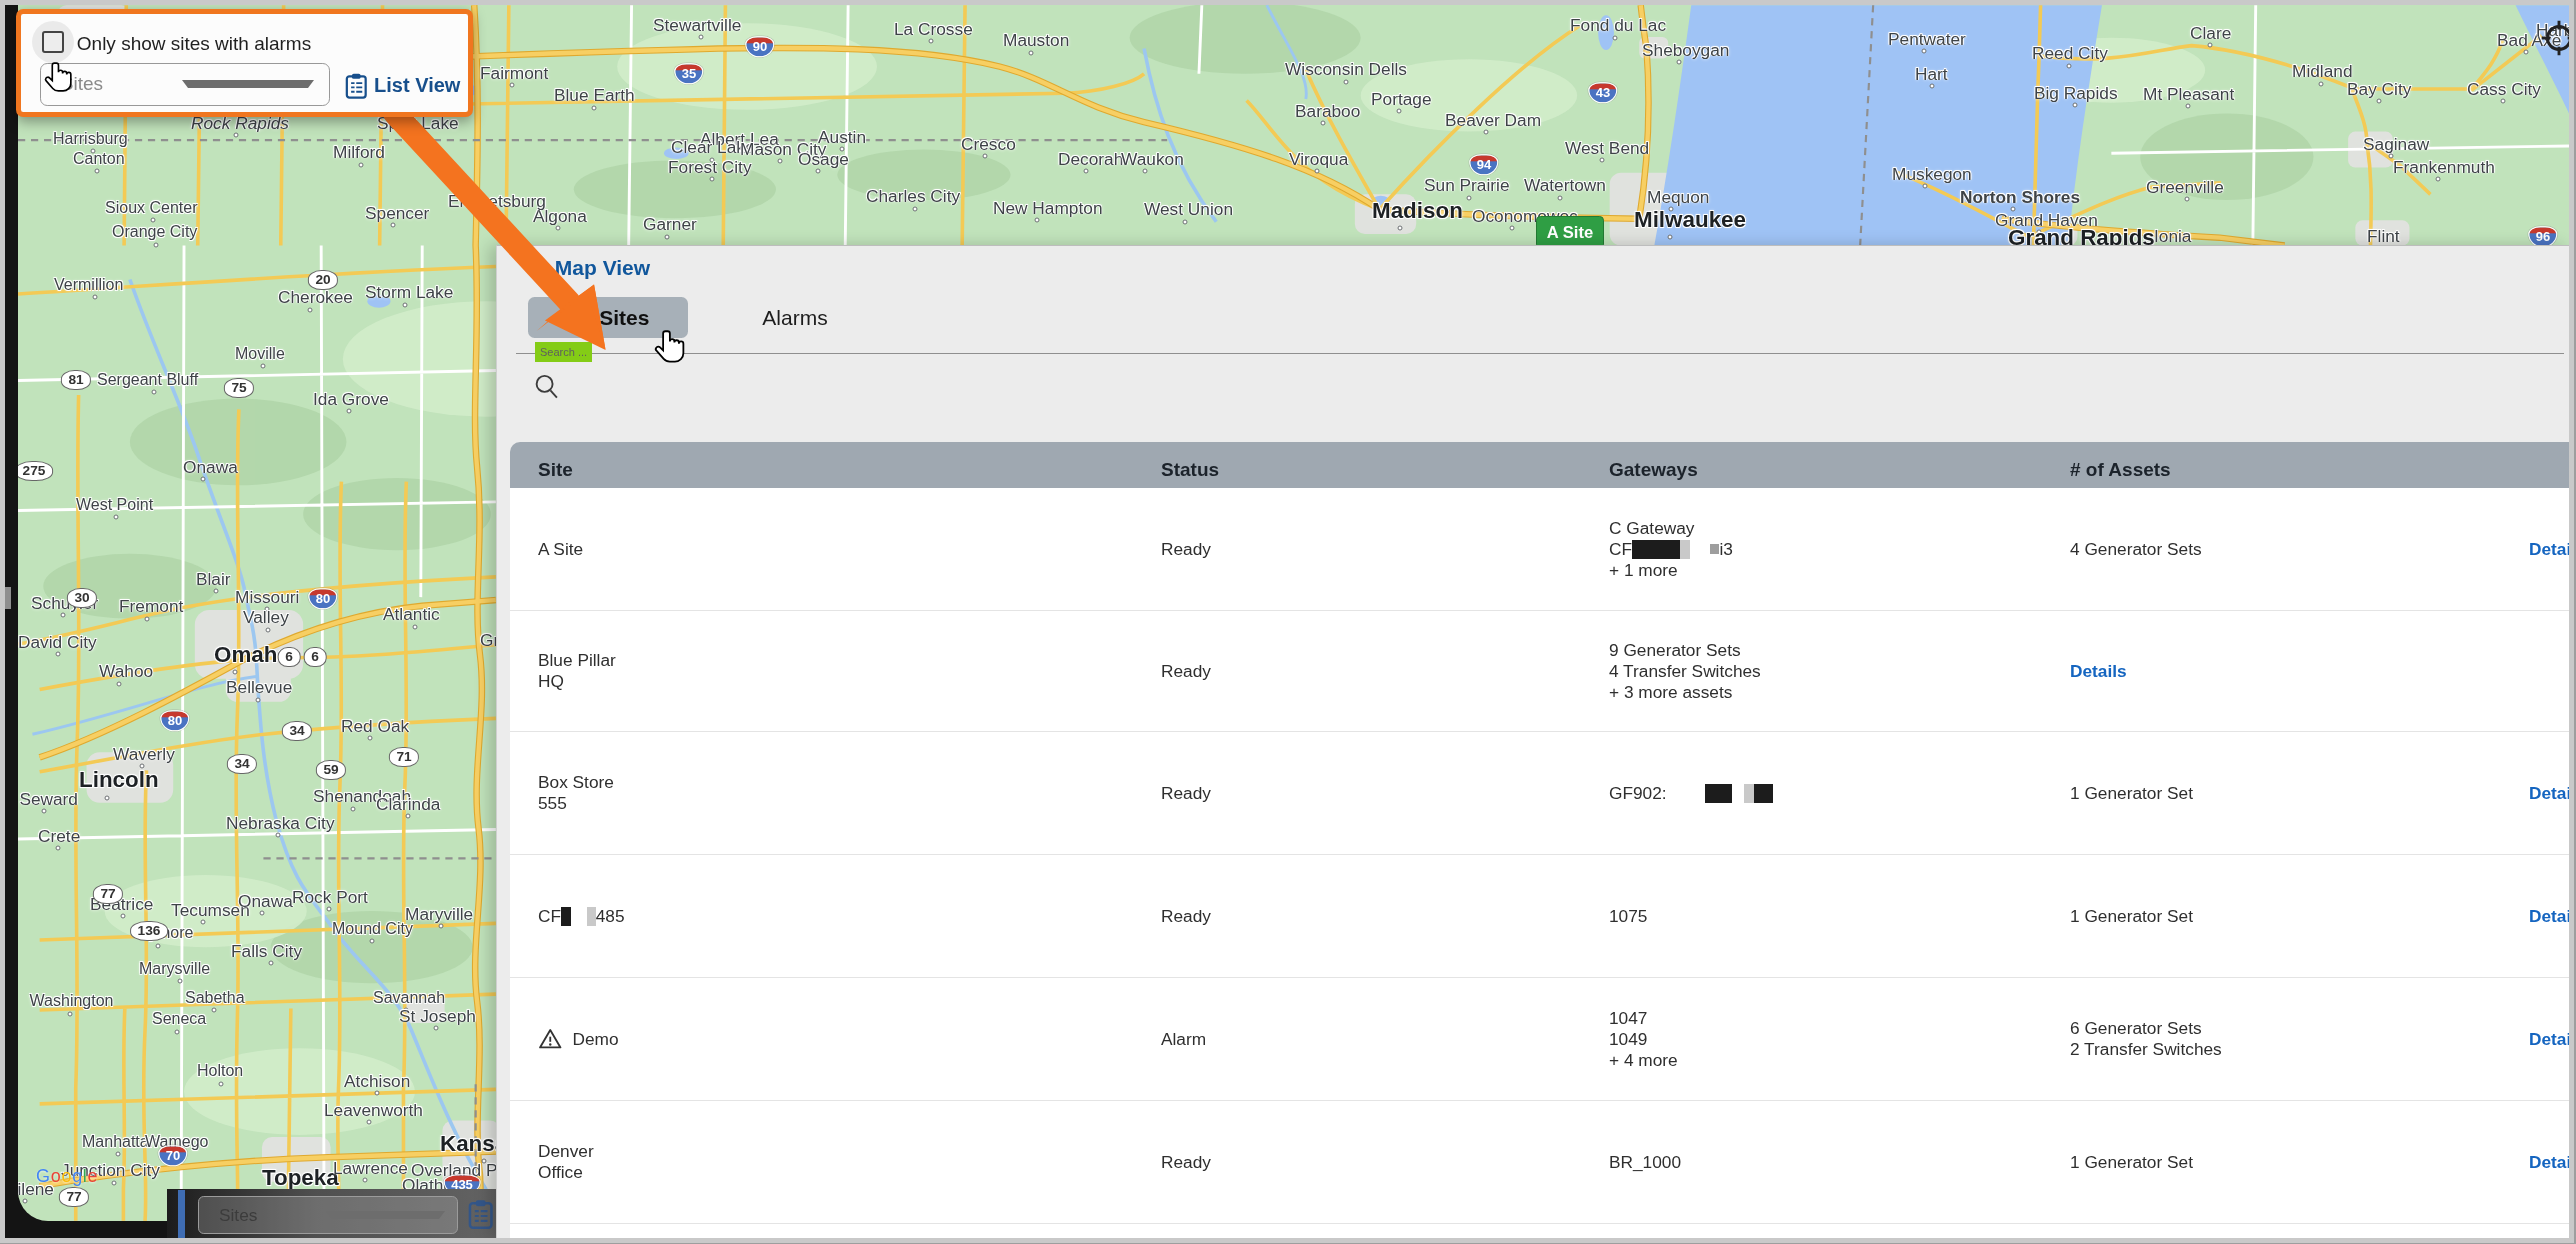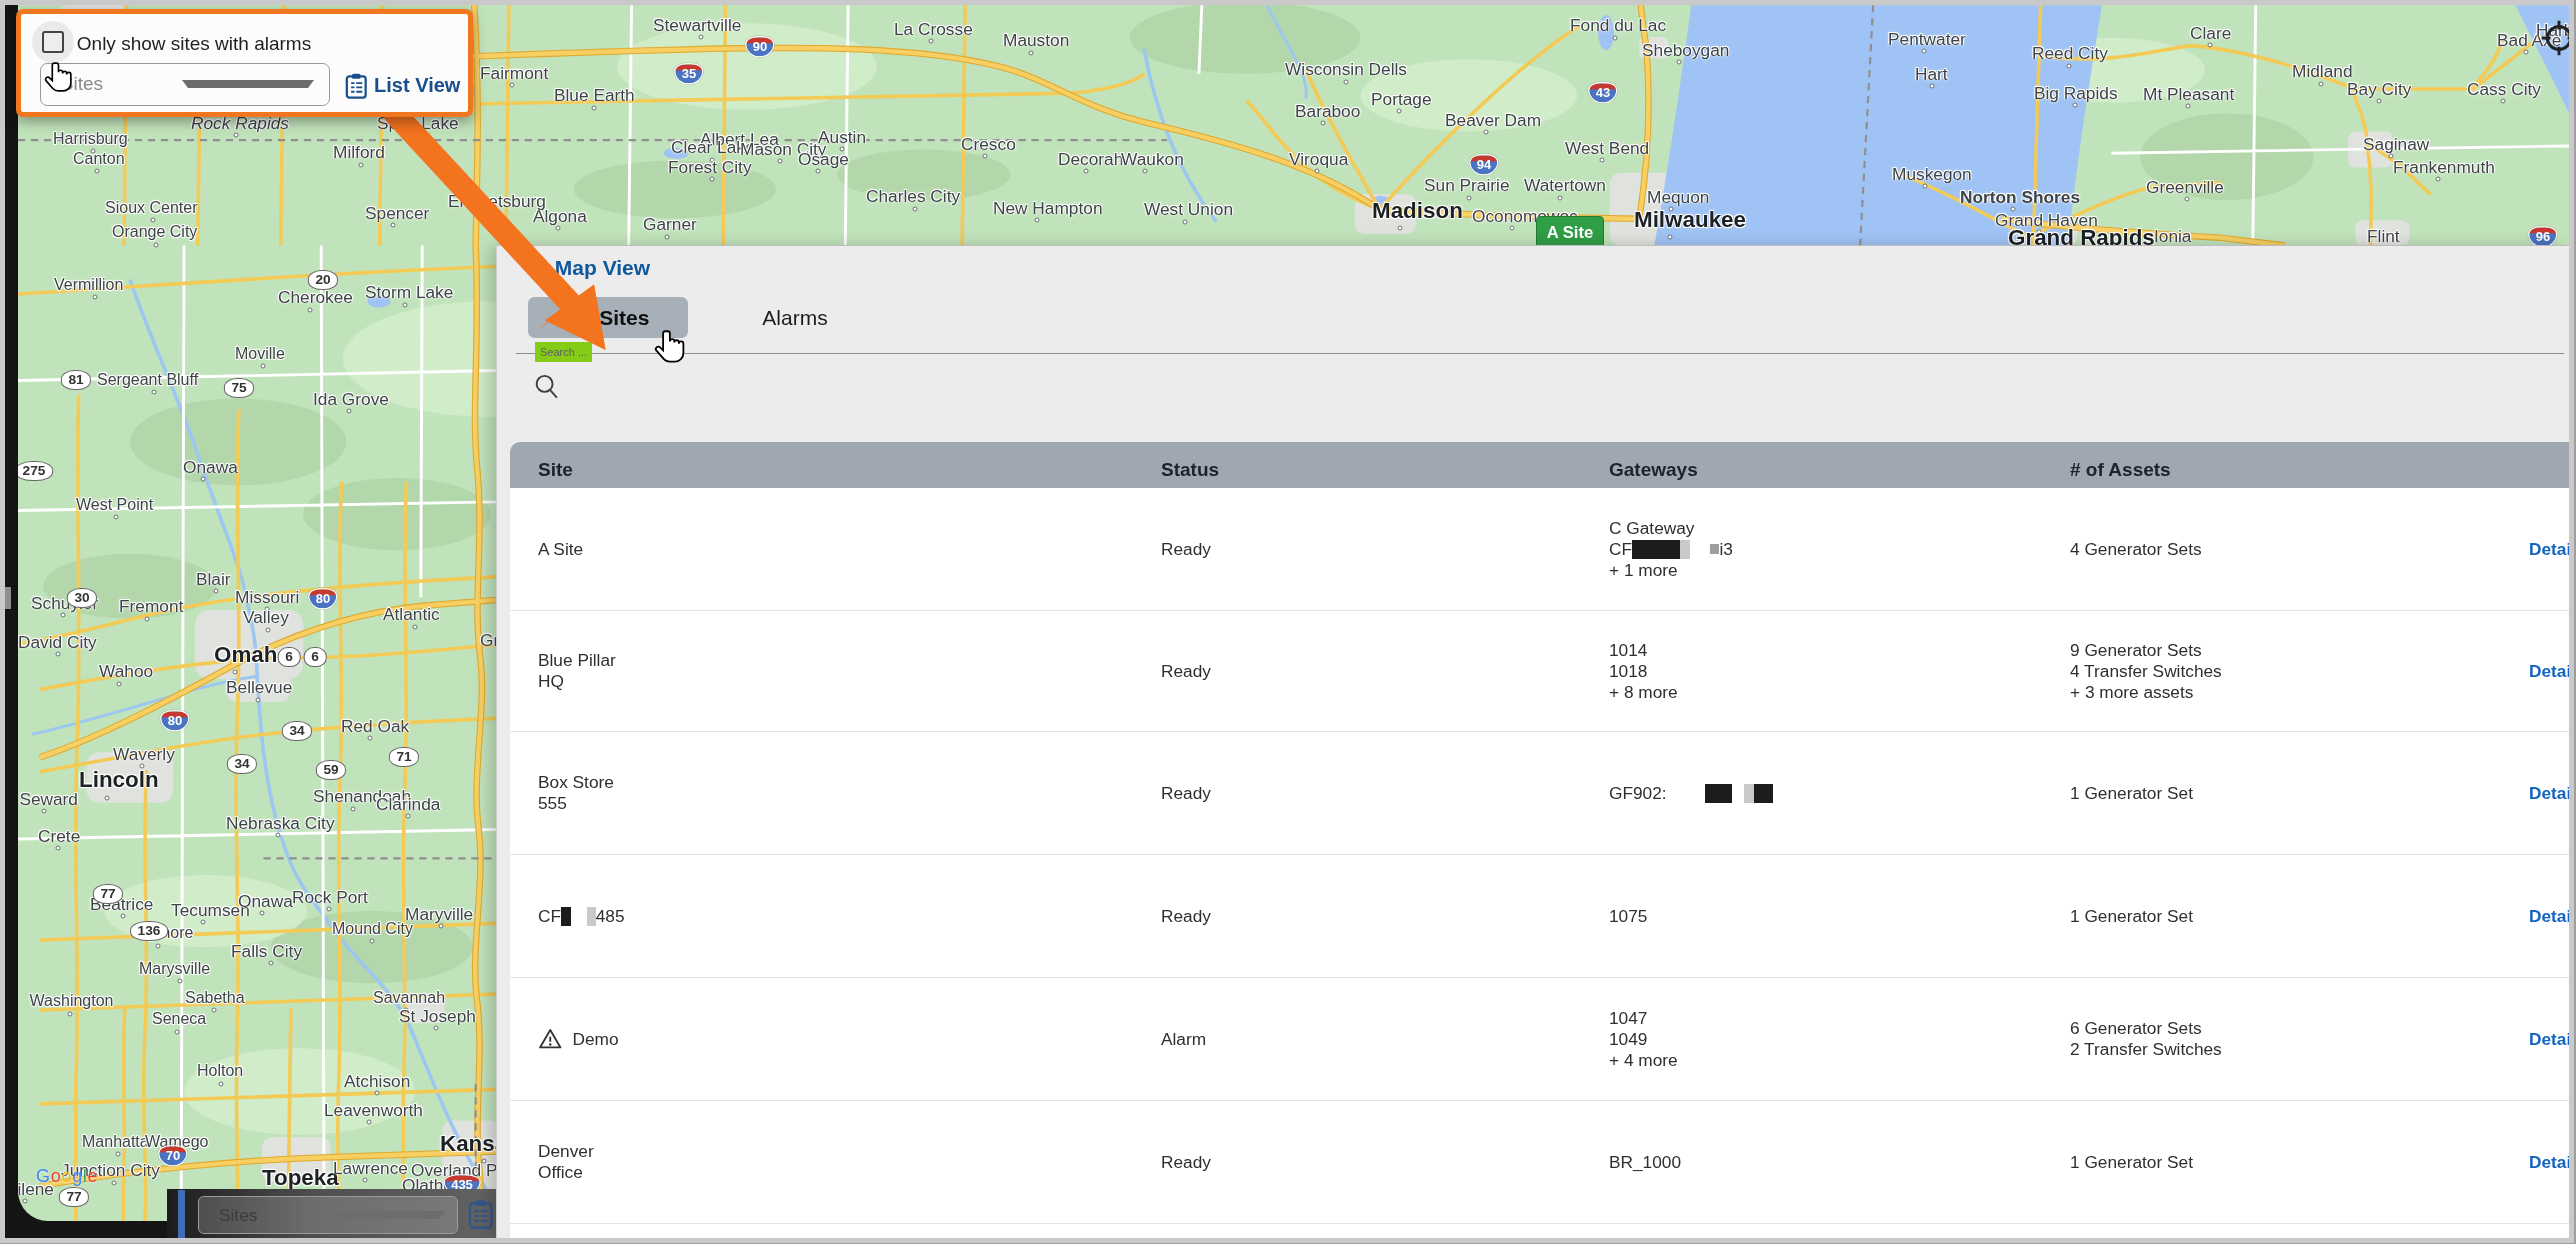--- a/index.html
+++ b/index.html
@@ -547,27 +547,20 @@
             <div class="cell-lines">
               <div class="cline"><span>Blue Pillar</span></div>
               <div class="cline"><span>HQ</span></div>
             </div>
           </div>
           <div class="tcell status-cell">
             <div class="cell-lines">
               <div class="cline"><span>Ready</span></div>
             </div>
           </div>
-          <div class="tcell gateways-cell">
-            <div class="cell-lines">
-              <div class="cline"><span>1014</span></div>
-              <div class="cline"><span>1018</span></div>
-              <div class="cline"><span>+ 8 more</span></div>
-            </div>
-          </div>
           <div class="tcell assets-cell">
             <div class="cell-lines">
               <div class="cline"><span>9 Generator Sets</span></div>
               <div class="cline"><span>4 Transfer Switches</span></div>
               <div class="cline"><span>+ 3 more assets</span></div>
             </div>
           </div>
           <div class="tcell details-cell"><span class="details-link">Details</span></div>
         </div>
         <div class="trow">

